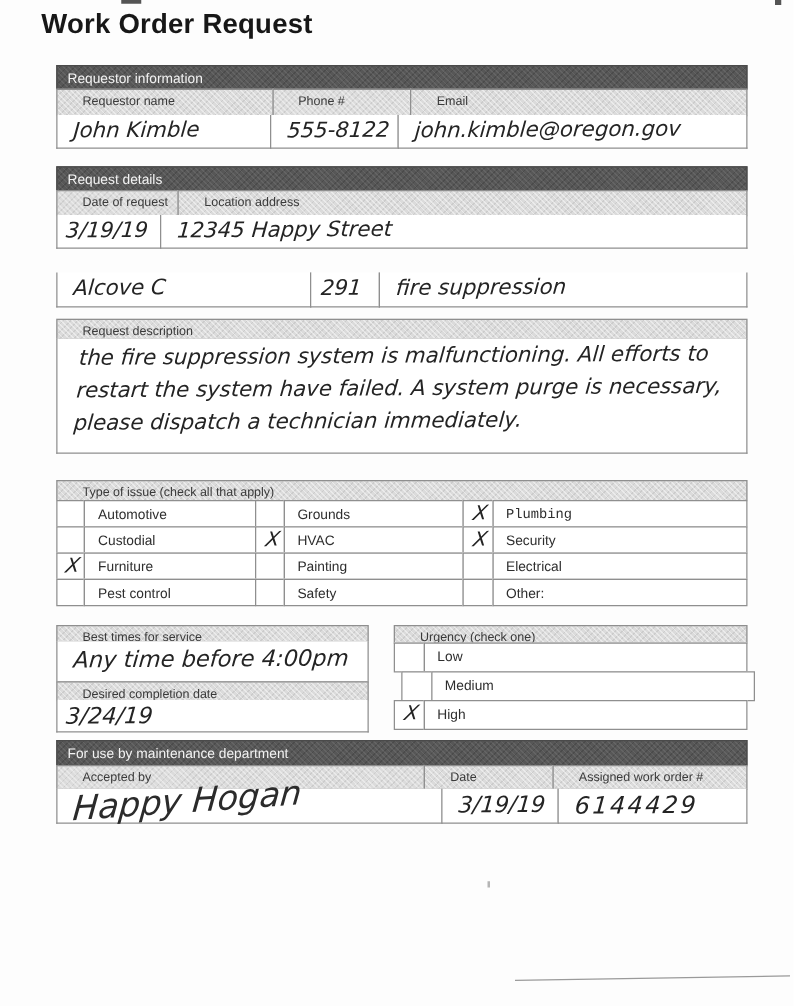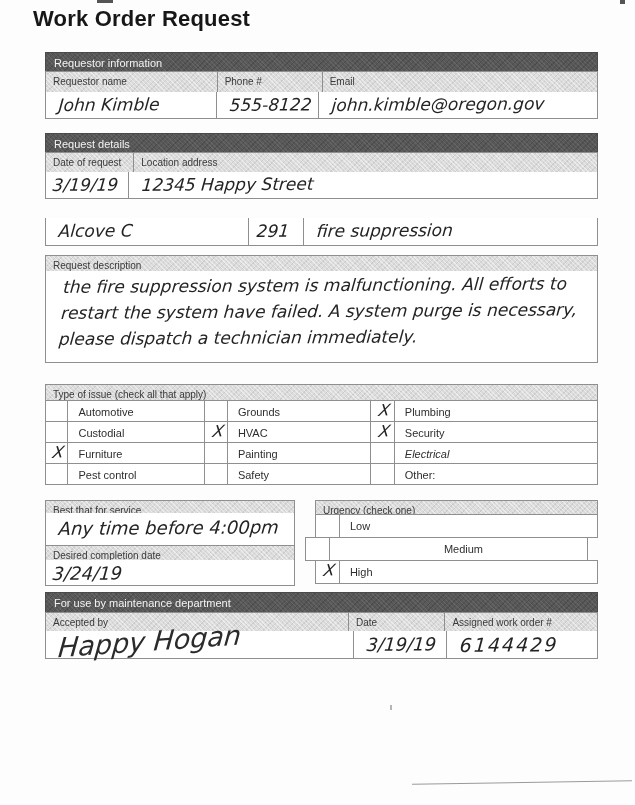--- a/index.html
+++ b/index.html
@@ -26,21 +26,21 @@
     color:#f3f3f3;font-size:11px;font-weight:normal;
     padding:4px 8px 0 8px;
     border:1px solid #4a4a4a;
   }
   .lbl{
     background-color:#dbdbdb;
     background-image:
       repeating-linear-gradient(45deg, rgba(255,255,255,.45) 0 1px, transparent 1px 3px),
       repeating-linear-gradient(-45deg, rgba(110,110,110,.14) 0 1px, transparent 1px 4px);
     color:#3a3a3a;font-size:10px;
-    padding:4px 0 0 7px;
+    padding:4px 0 0 20px;
     border:1px solid #8f8f8f;
   }
   .val{
     background:#ffffff;
     border:1px solid #8f8f8f;border-top:none;
     overflow:visible;white-space:nowrap;
   }
   .row{display:flex;}
   .row > div{margin-left:-1px;}
   .row > div:first-child{margin-left:0;}
@@ -132,65 +132,65 @@
   </div>
 
   <div class="abs lbl" style="left:45px;top:384px;width:553px;height:17px;">Type of issue (check all that apply)</div>
 
   <div class="abs row" style="left:45px;top:400px;width:553px;height:22px;">
     <div class="cb" style="width:23px;"><span class="hand"></span></div>
     <div class="opt-lbl" style="width:135px;">Automotive</div>
     <div class="cb" style="width:23px;"><span class="hand"></span></div>
     <div class="opt-lbl" style="width:142px;">Grounds</div>
     <div class="cb" style="width:24px;"><span class="hand">X</span></div>
-    <div class="opt-lbl" style="width:206px;">Plumbing</div>
+    <div class="opt-lbl" style="width:206px;font-family:Liberation Mono, monospace;">Plumbing</div>
   </div>
 
   <div class="abs row" style="left:45px;top:421px;width:553px;height:22px;">
     <div class="cb" style="width:23px;"><span class="hand"></span></div>
     <div class="opt-lbl" style="width:135px;">Custodial</div>
     <div class="cb" style="width:23px;"><span class="hand">X</span></div>
     <div class="opt-lbl" style="width:142px;">HVAC</div>
     <div class="cb" style="width:24px;"><span class="hand">X</span></div>
     <div class="opt-lbl" style="width:206px;">Security</div>
   </div>
 
   <div class="abs row" style="left:45px;top:442px;width:553px;height:22px;">
     <div class="cb" style="width:23px;"><span class="hand">X</span></div>
     <div class="opt-lbl" style="width:135px;">Furniture</div>
     <div class="cb" style="width:23px;"><span class="hand"></span></div>
     <div class="opt-lbl" style="width:142px;">Painting</div>
     <div class="cb" style="width:24px;"><span class="hand"></span></div>
-    <div class="opt-lbl" style="width:206px;font-style:italic;">Electrical</div>
+    <div class="opt-lbl" style="width:206px;">Electrical</div>
   </div>
 
   <div class="abs row" style="left:45px;top:463px;width:553px;height:22px;">
     <div class="cb" style="width:23px;"><span class="hand"></span></div>
     <div class="opt-lbl" style="width:135px;">Pest control</div>
     <div class="cb" style="width:23px;"><span class="hand"></span></div>
     <div class="opt-lbl" style="width:142px;">Safety</div>
     <div class="cb" style="width:24px;"><span class="hand"></span></div>
     <div class="opt-lbl" style="width:206px;">Other:</div>
   </div>
 
-  <div class="abs lbl" style="left:45px;top:500px;width:250px;height:14px;">Best that for service</div>
+  <div class="abs lbl" style="left:45px;top:500px;width:250px;height:14px;">Best times for service</div>
   <div class="abs val" style="left:45px;top:513px;width:250px;height:33px;">
     <span class="hand" style="font-size:18px;padding-top:5px;">Any time before 4:00pm</span>
   </div>
   <div class="abs lbl" style="left:45px;top:545px;width:250px;height:16px;">Desired completion date</div>
   <div class="abs val" style="left:45px;top:560px;width:250px;height:26px;">
     <span class="hand" style="font-size:18px;padding-left:6px;">3/24/19</span>
   </div>
 
   <div class="abs lbl" style="left:315px;top:500px;width:283px;height:15px;">Urgency (check one)</div>
   <div class="abs row" style="left:315px;top:514px;width:283px;height:24px;">
     <div class="cb" style="width:24px;"><span class="hand"></span></div>
     <div class="opt-lbl" style="width:259px;">Low</div>
   </div>
-  <div class="abs row" style="left:305px;top:537px;width:283px;height:24px;text-align:center;">
+  <div class="abs row" style="left:321px;top:537px;width:283px;height:24px;">
     <div class="cb" style="width:24px;"><span class="hand"></span></div>
     <div class="opt-lbl" style="width:259px;">Medium</div>
   </div>
   <div class="abs row" style="left:315px;top:560px;width:283px;height:24px;">
     <div class="cb" style="width:24px;"><span class="hand">X</span></div>
     <div class="opt-lbl" style="width:259px;">High</div>
   </div>
 
   <div class="abs sec-header" style="left:45px;top:592px;width:553px;height:21px;">For use by maintenance department</div>
 

